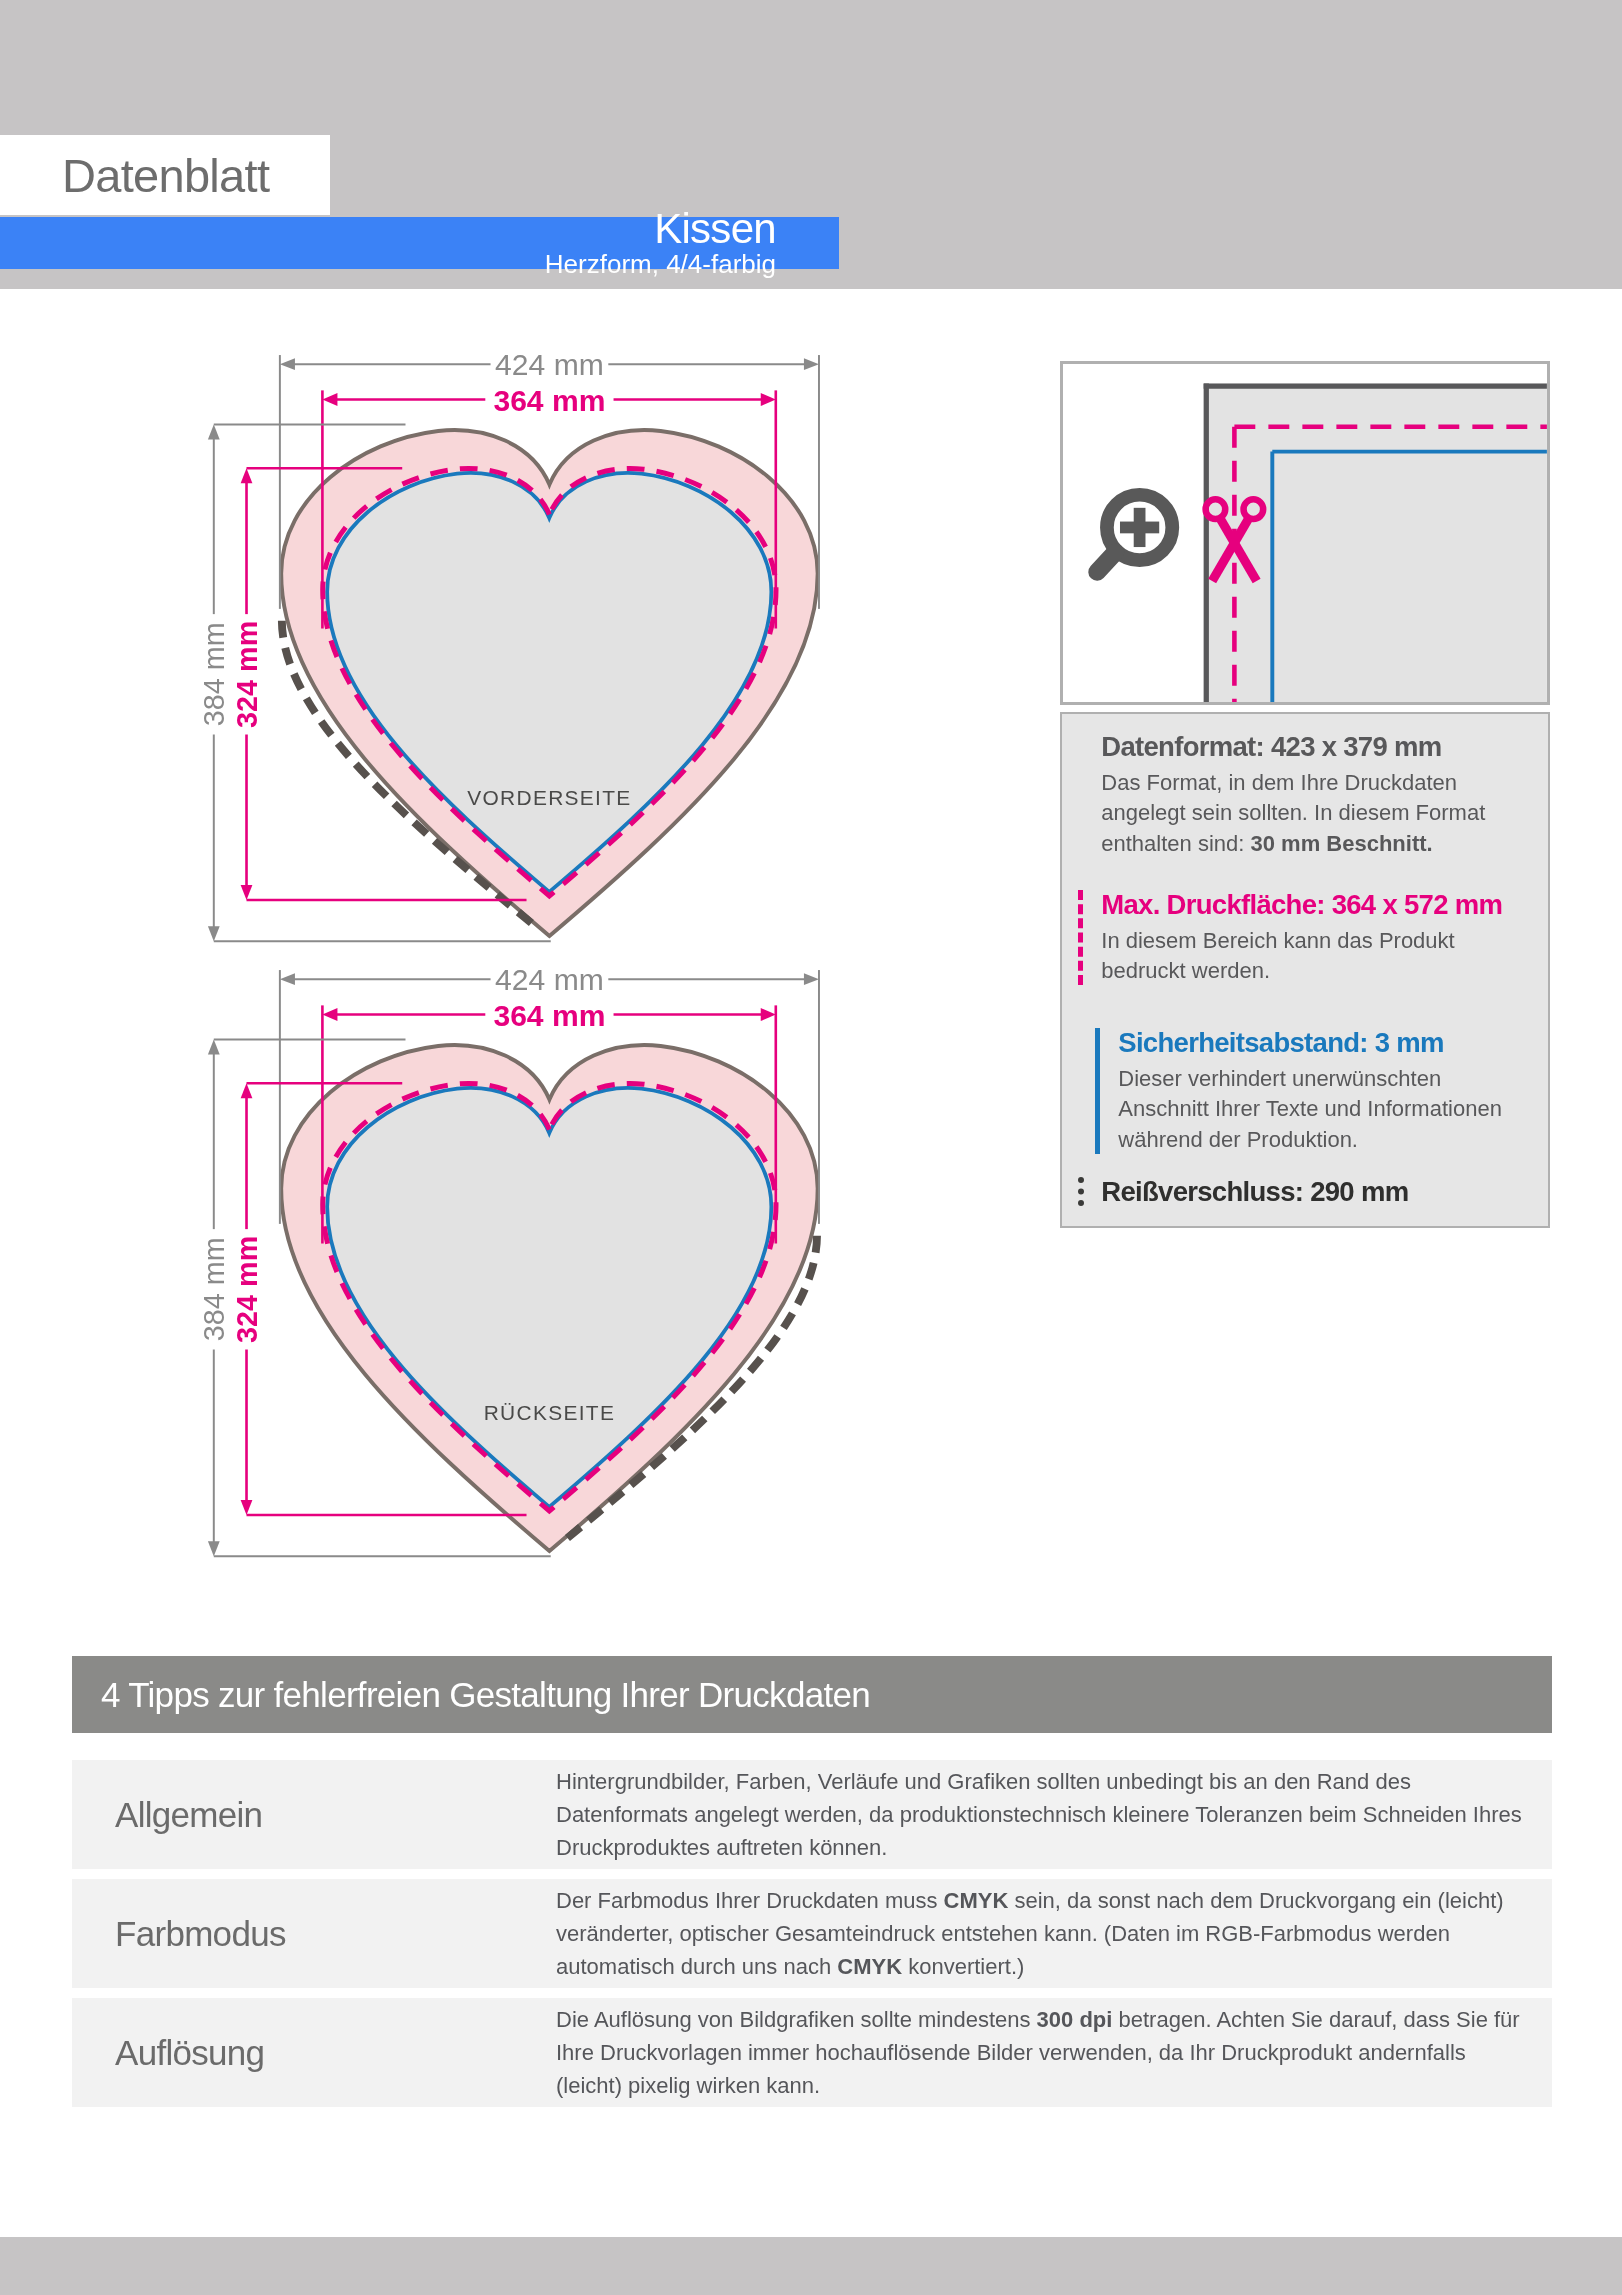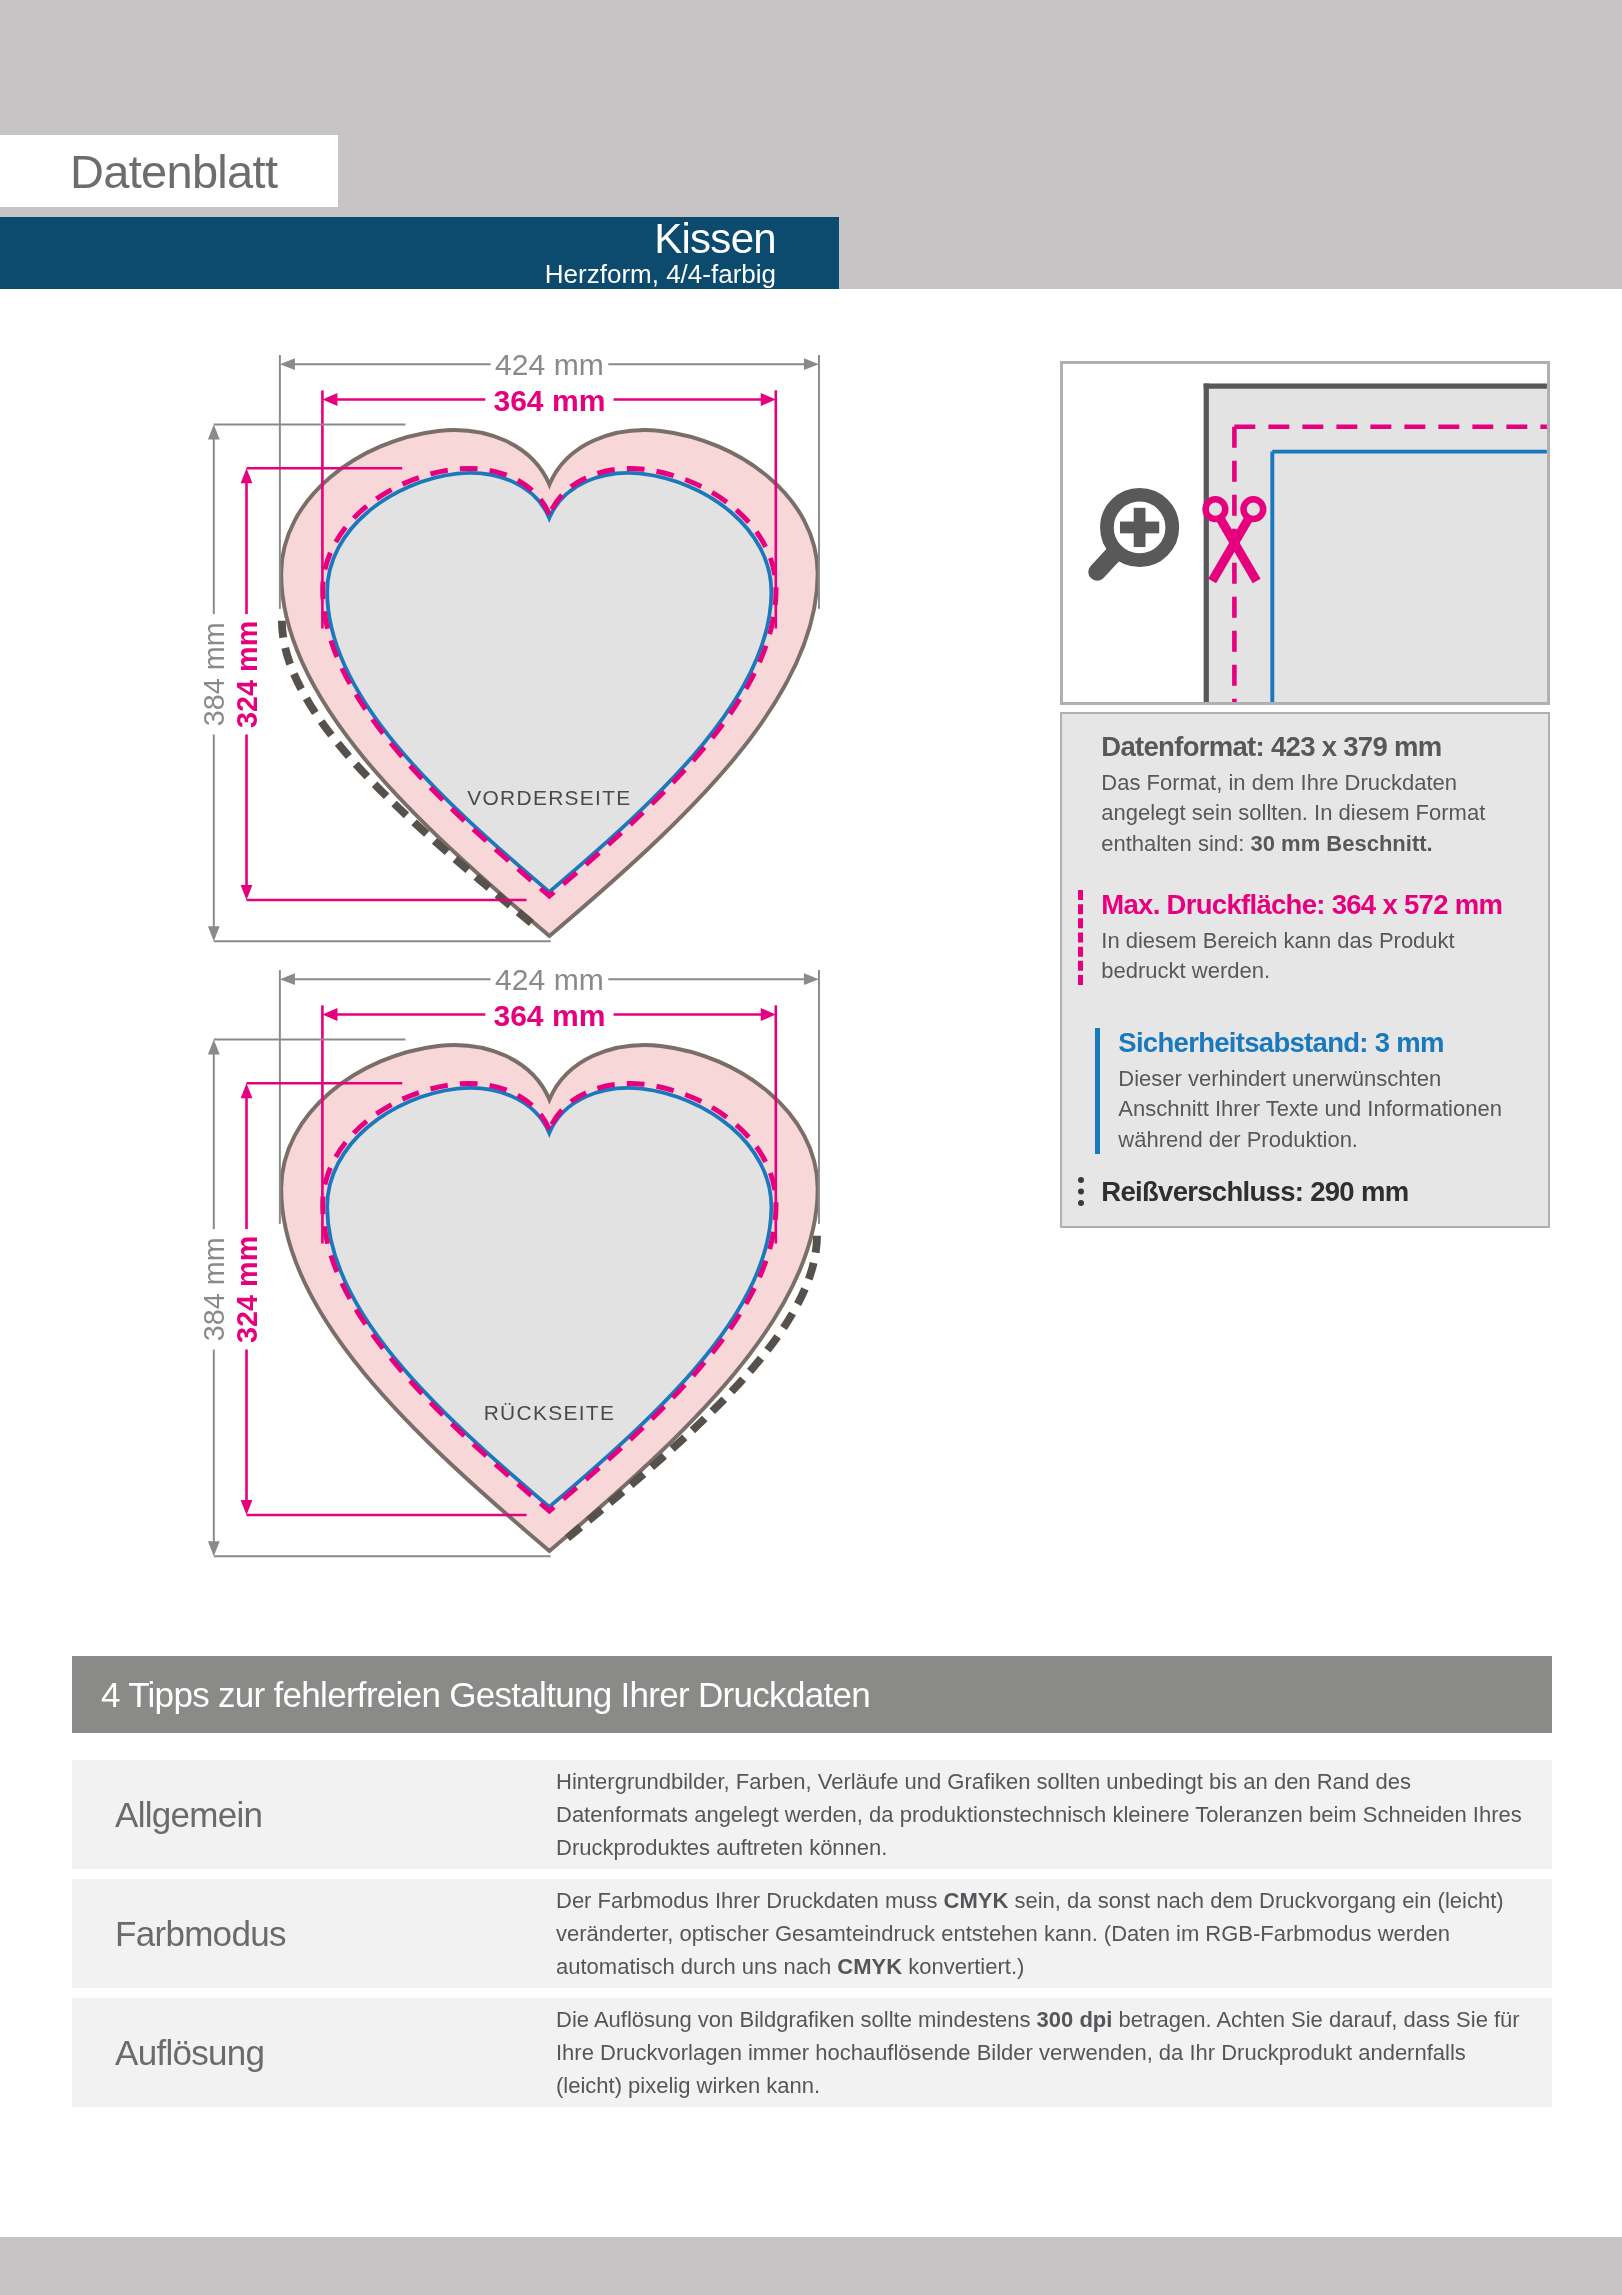--- a/index.html
+++ b/index.html
@@ -4,24 +4,24 @@
 <style>
   html,body{margin:0;padding:0;background:#fff;}
   #page{
     position:relative;width:1623px;height:2295px;background:#ffffff;overflow:hidden;
     font-family:"Liberation Sans", sans-serif;
   }
   .abs{position:absolute;}
   
   .band-top{left:0;top:0;width:1623px;height:289px;background:#c6c4c5;}
   .band-bottom{left:0;top:2237px;width:1623px;height:59px;background:#c6c4c5;}
-  .sheet-box{left:0;top:135px;width:330px;height:72px;background:#ffffff;
-    display:flex;align-items:center;padding-left:8px;}
+  .sheet-box{left:0;top:135px;width:330px;height:80px;background:#ffffff;
+    display:flex;align-items:center;}
   .sheet-box span{padding-left:62px;font-size:47px;color:#6d6d6d;letter-spacing:-0.7px;}
-  .title-bar{left:0;top:217px;width:839px;height:72px;background:#0c4a6e;
+  .title-bar{left:0;top:217px;width:839px;height:52px;background:#3b82f6;
     display:flex;flex-direction:column;justify-content:center;align-items:flex-end;}
   .title-bar .t1{font-size:42px;color:#ffffff;line-height:1.02;padding-right:63px;letter-spacing:-0.7px;}
   .title-bar .t2{font-size:26px;color:#ffffff;line-height:1.05;padding-right:63px;}
   
   .diag-front{left:98px;top:347px;}
   .diag-back{left:98px;top:962px;}
   svg text{font-family:"Liberation Sans", sans-serif;}
   .dim-gray-txt{font-size:46px;fill:#8a8a8a;}
   .dim-mag-txt{font-size:46px;fill:#e6007e;font-weight:bold;}
   .dim-gray-txt-v{font-size:44px;fill:#8a8a8a;}

